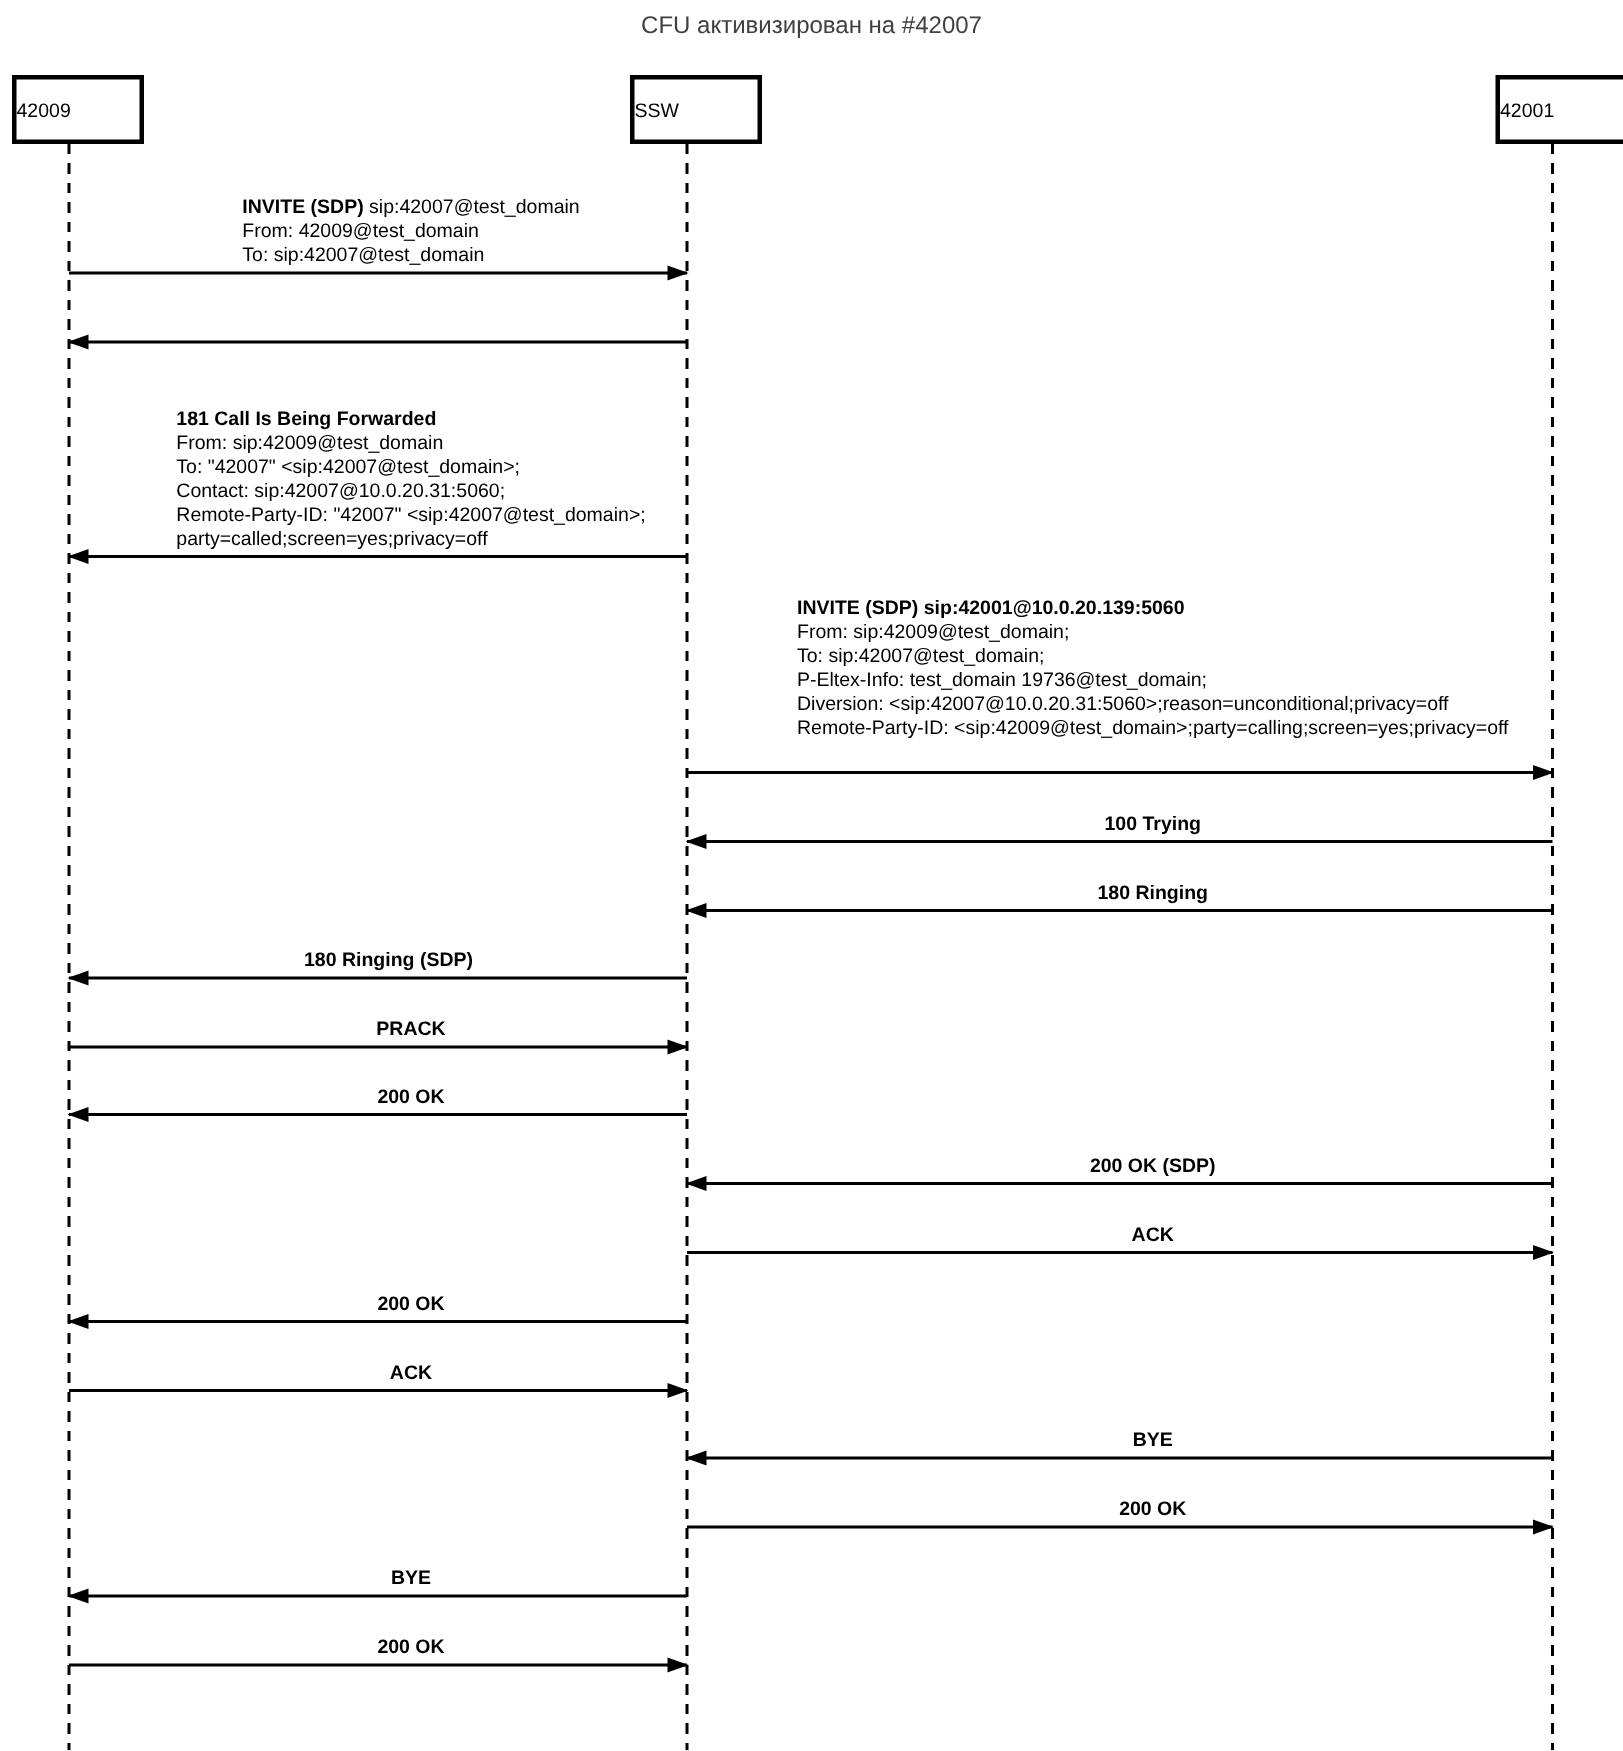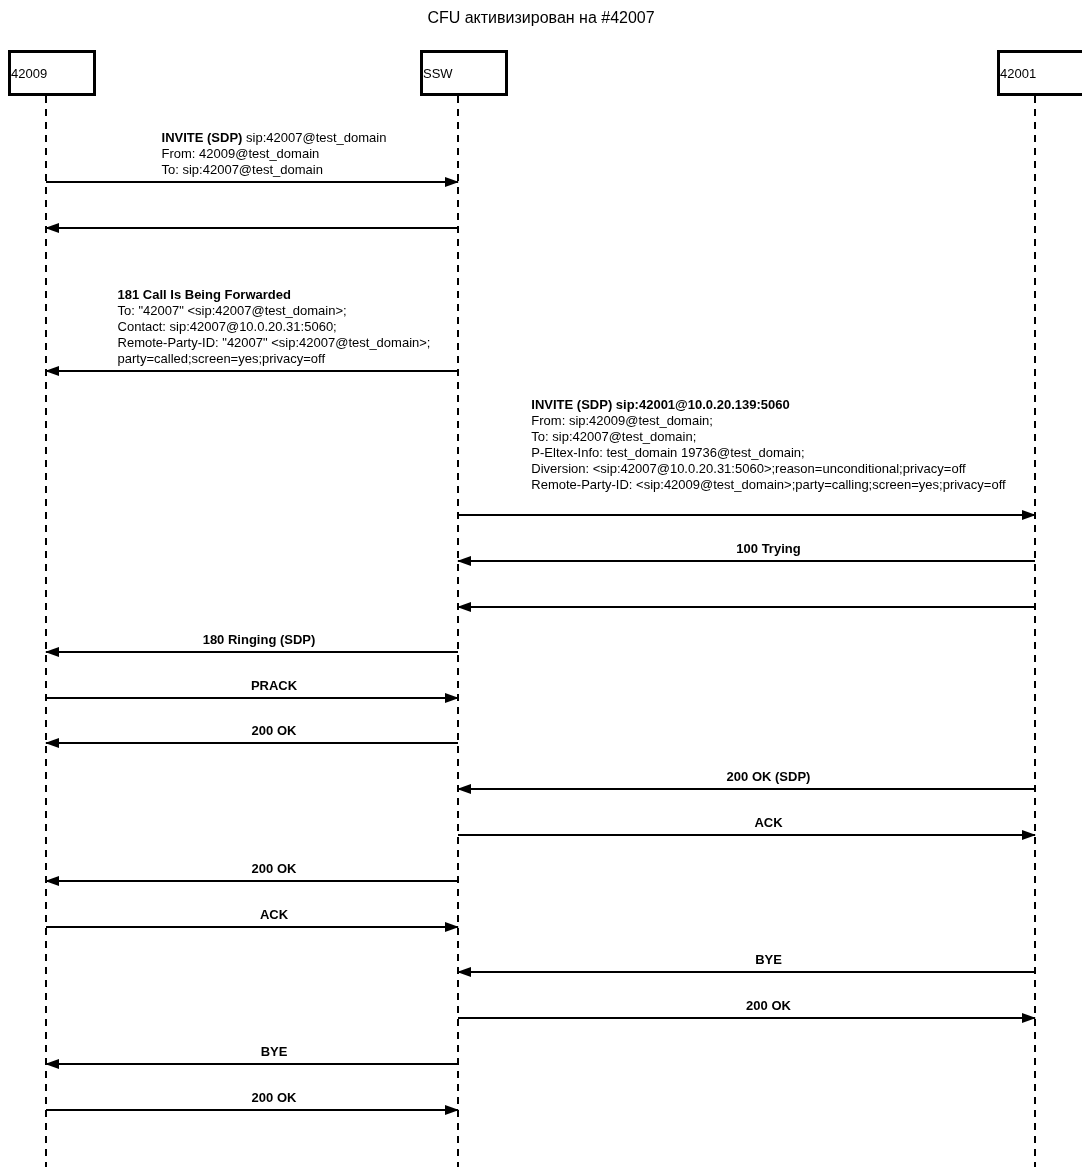--- a/index.html
+++ b/index.html
@@ -14,21 +14,21 @@
     width: 1082px; height: 1167px;
     background: #fff;
     overflow: hidden;
   }
   #title {
     position: absolute;
     top: 8px; left: 0; width: 100%;
     text-align: center;
     font-size: 16px;
     line-height: 20px;
-    color: #000000;
+    color: #404040;
   }
   .actor-box {
     position: absolute;
     top: 50px;
     width: 88px; height: 46px;
     border: 3px solid #000;
     background: #fff;
     display: flex; align-items: center; justify-content: flex-start;
     z-index: 2;
   }
@@ -106,20 +106,21 @@
       <div class="arrow-line"></div>
       <div class="arrow-head-right"></div>
     </div>
     <div class="msg-arrow" style="left: 46px; width: 412px; top: 222px;">
       <div class="arrow-line"></div>
       <div class="arrow-head-left"></div>
     </div>
     <div class="msg-label" style="left: 46px; width: 412px; bottom: 800px; justify-content: center;">
       <div class="msg-text">
         <div class="msg-line"><span class="b">181 Call Is Being Forwarded</span></div>
+        <div class="msg-line"><span>From: sip:42009@test_domain</span></div>
         <div class="msg-line"><span>To: "42007" &lt;sip:42007@test_domain&gt;;</span></div>
         <div class="msg-line"><span>Contact: sip:42007@10.0.20.31:5060;</span></div>
         <div class="msg-line"><span>Remote-Party-ID: "42007" &lt;sip:42007@test_domain&gt;;</span></div>
         <div class="msg-line"><span>party=called;screen=yes;privacy=off</span></div>
       </div>
     </div>
     <div class="msg-arrow" style="left: 46px; width: 412px; top: 365px;">
       <div class="arrow-line"></div>
       <div class="arrow-head-left"></div>
     </div>
@@ -139,20 +140,25 @@
     </div>
     <div class="msg-label" style="left: 458px; width: 577px; bottom: 610px;">
       <div class="msg-text">
         <div class="msg-line"><span class="b">100 Trying</span></div>
       </div>
     </div>
     <div class="msg-arrow" style="left: 458px; width: 577px; top: 555px;">
       <div class="arrow-line"></div>
       <div class="arrow-head-left"></div>
     </div>
+    <div class="msg-label" style="left: 458px; width: 577px; bottom: 564px;">
+      <div class="msg-text">
+        <div class="msg-line"><span class="b">180 Ringing</span></div>
+      </div>
+    </div>
     <div class="msg-arrow" style="left: 458px; width: 577px; top: 601px;">
       <div class="arrow-line"></div>
       <div class="arrow-head-left"></div>
     </div>
     <div class="msg-label" style="left: 31px; width: 412px; bottom: 519px;">
       <div class="msg-text">
         <div class="msg-line"><span class="b">180 Ringing (SDP)</span></div>
       </div>
     </div>
     <div class="msg-arrow" style="left: 46px; width: 412px; top: 646px;">

